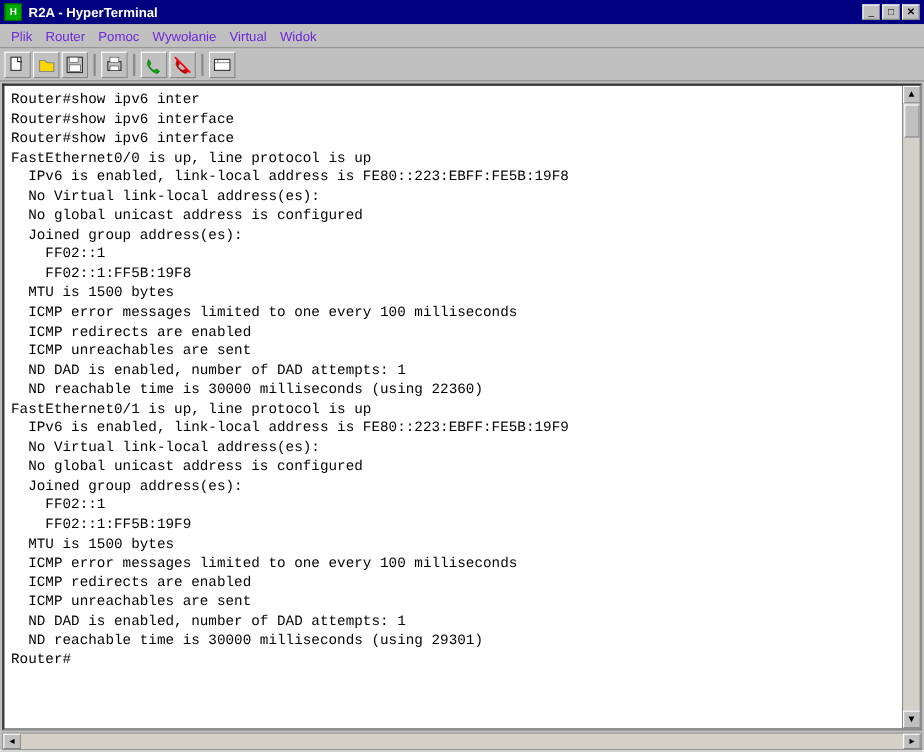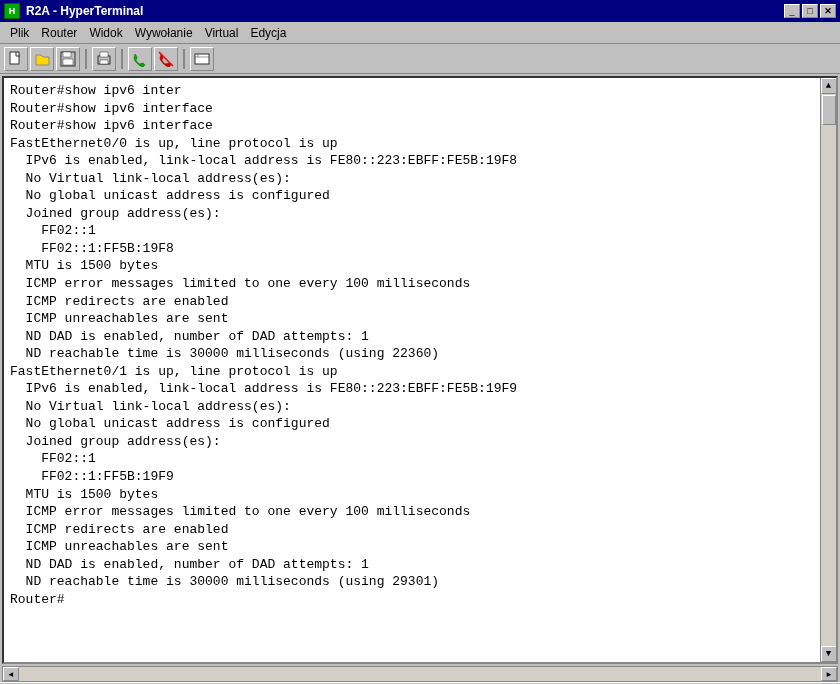--- a/index.html
+++ b/index.html
@@ -69,21 +69,21 @@
       align-items: center;
       padding: 2px 4px;
       height: 22px;
       border-bottom: 1px solid #888;
     }
     .menu-item {
       padding: 2px 6px;
       font-size: 12px;
       font-family: Arial, sans-serif;
       cursor: pointer;
-      color: #000000;
+      color: #6d28d9;
     }
 
     
     .toolbar {
       background: #c0c0c0;
       display: flex;
       align-items: center;
       padding: 2px 4px;
       height: 30px;
       border-bottom: 1px solid #888;
@@ -221,24 +221,24 @@
   <div class="title-bar-controls">
     <div class="title-btn">_</div>
     <div class="title-btn">□</div>
     <div class="title-btn" style="font-weight:bold;">✕</div>
   </div>
 </div>
 
 <div class="menu-bar">
   <span class="menu-item">Plik</span>
   <span class="menu-item">Router</span>
-  <span class="menu-item">Widok</span>
+  <span class="menu-item">Pomoc</span>
   <span class="menu-item">Wywołanie</span>
   <span class="menu-item">Virtual</span>
-  <span class="menu-item">Edycja</span>
+  <span class="menu-item">Widok</span>
 </div>
 
 <div class="toolbar">
   <div class="toolbar-btn">
     <svg width="16" height="16" viewBox="0 0 16 16">
         <rect x="2" y="1" width="9" height="12" fill="white" stroke="#333" stroke-width="1"></rect>
         <polyline points="8,1 8,5 12,5" fill="none" stroke="#333" stroke-width="1"></polyline>
       </svg>
   </div>
   <div class="toolbar-btn">

